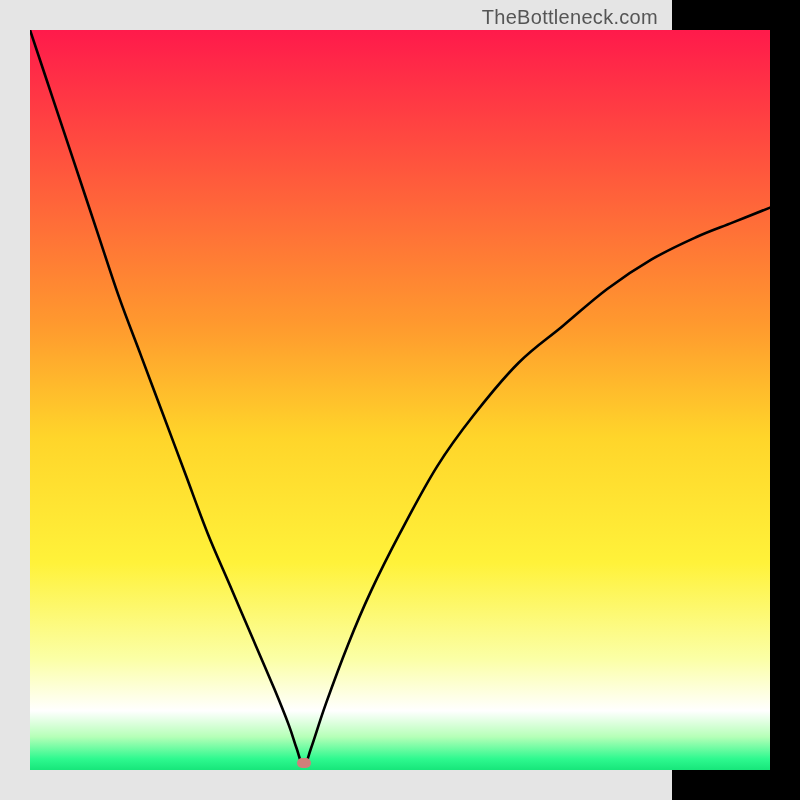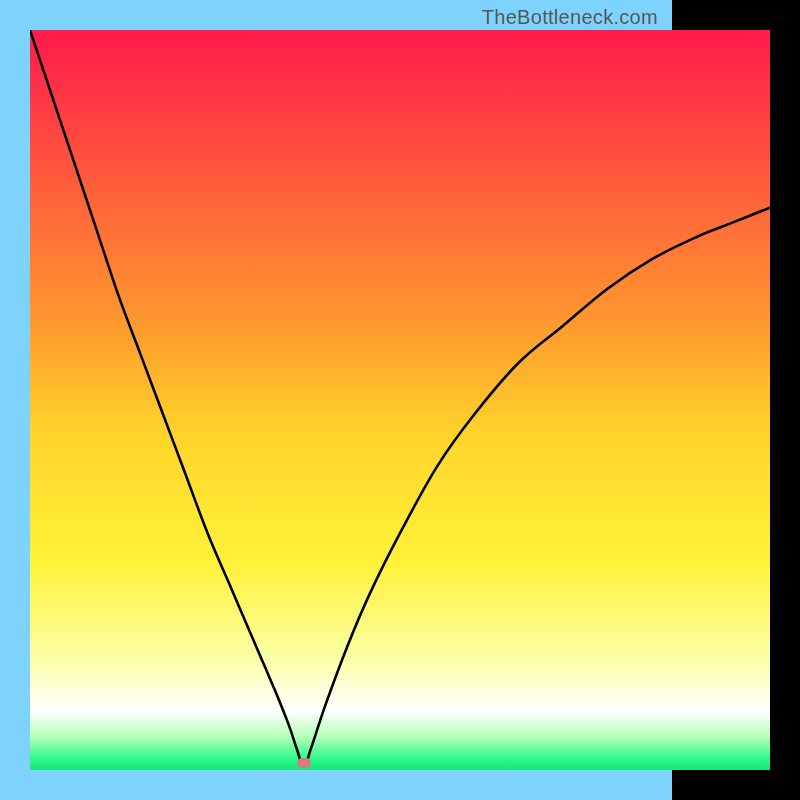--- a/index.html
+++ b/index.html
@@ -8,21 +8,21 @@
     width: 800px;
     height: 800px;
     background: #000000;
     font-family: Arial, Helvetica, sans-serif;
     overflow: hidden;
   }
   .frame {
     position: relative;
     width: 672px;
     height: 800px;
-    background: #7dd3fc;
+    background: #e5e5e5;
   }
   .watermark {
     position: absolute;
     top: 6px;
     right: 14px;
     color: #555555;
     font-size: 20px;
     font-weight: 500;
     letter-spacing: 0.3px;
     z-index: 10;

